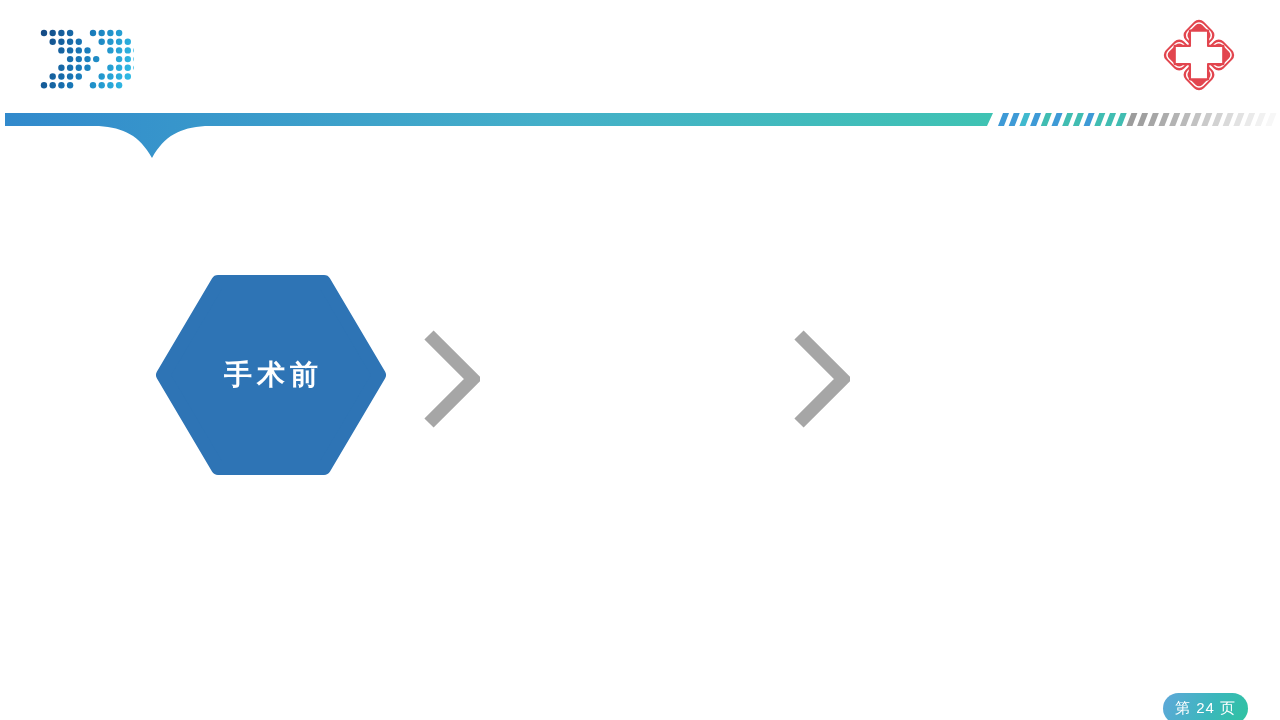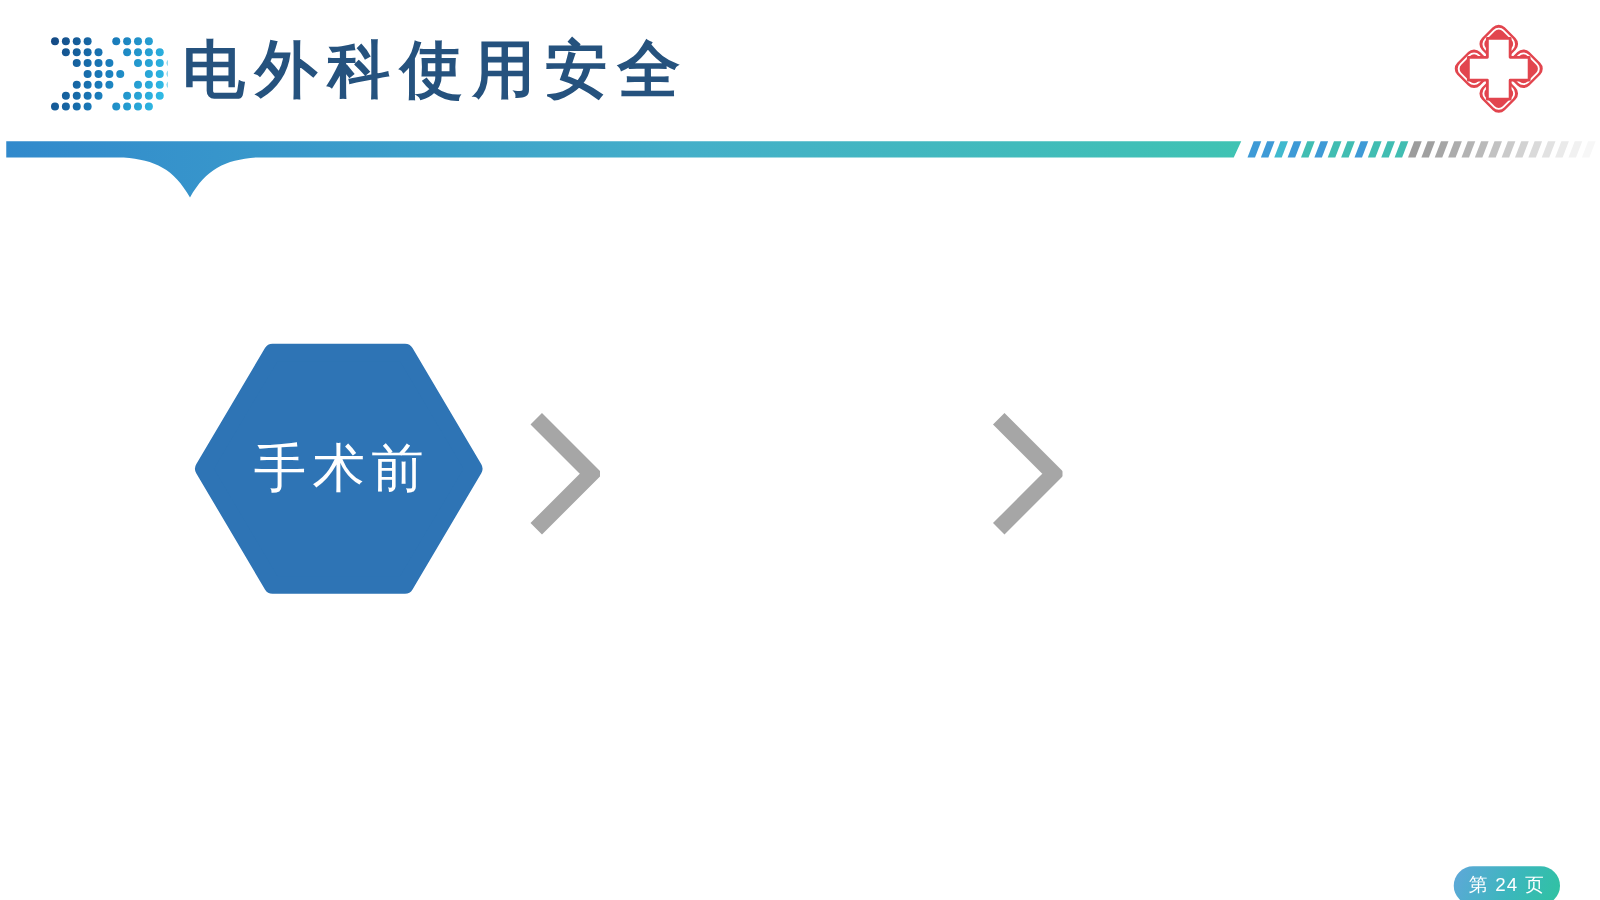--- a/index.html
+++ b/index.html
@@ -59,22 +59,22 @@
   .hex-label {
     position: absolute;
     left: 0;
     top: 0;
     width: 100%;
     height: 100%;
     display: flex;
     align-items: center;
     justify-content: center;
     font-family: "DejaVu Serif", "Liberation Serif", serif;
-    font-size: 42px;
-    font-weight: normal;
+    font-size: 28px;
+    font-weight: bold;
     letter-spacing: 5px;
     color: #ffffff;
     text-indent: 5px;
   }
   .hex-1 { left: 155px; top: 272px; }
   .hex-2 { left: 520px; top: 272px; }
   .hex-3 { left: 886px; top: 272px; }
 
   .step-sep {
     position: absolute;
@@ -168,21 +168,20 @@
         <circle cx="72.4" cy="48.5" r="3.2"></circle>
         <circle cx="81.1" cy="48.5" r="3.2"></circle>
         <circle cx="89.8" cy="48.5" r="3.2"></circle>
         <circle cx="55.0" cy="57.2" r="3.2"></circle>
         <circle cx="63.7" cy="57.2" r="3.2"></circle>
         <circle cx="72.4" cy="57.2" r="3.2"></circle>
         <circle cx="81.1" cy="57.2" r="3.2"></circle>
       </g>
   </svg>
 
-  <h1 class="slide-title">电外科使用安全</h1>
 
   <svg class="hospital-logo" viewBox="0 0 100 100" xmlns="http://www.w3.org/2000/svg">
     <g fill="#E2454E">
       <rect x="33" y="7" width="34" height="34" rx="9" transform="rotate(45 50 24)"></rect>
       <rect x="7" y="33" width="34" height="34" rx="9" transform="rotate(45 24 50)"></rect>
       <rect x="59" y="33" width="34" height="34" rx="9" transform="rotate(45 76 50)"></rect>
       <rect x="33" y="59" width="34" height="34" rx="9" transform="rotate(45 50 76)"></rect>
     </g>
     <g fill="none" stroke="#ffffff" stroke-width="2">
       <rect x="36.5" y="10.5" width="27" height="27" rx="7" transform="rotate(45 50 24)"></rect>

